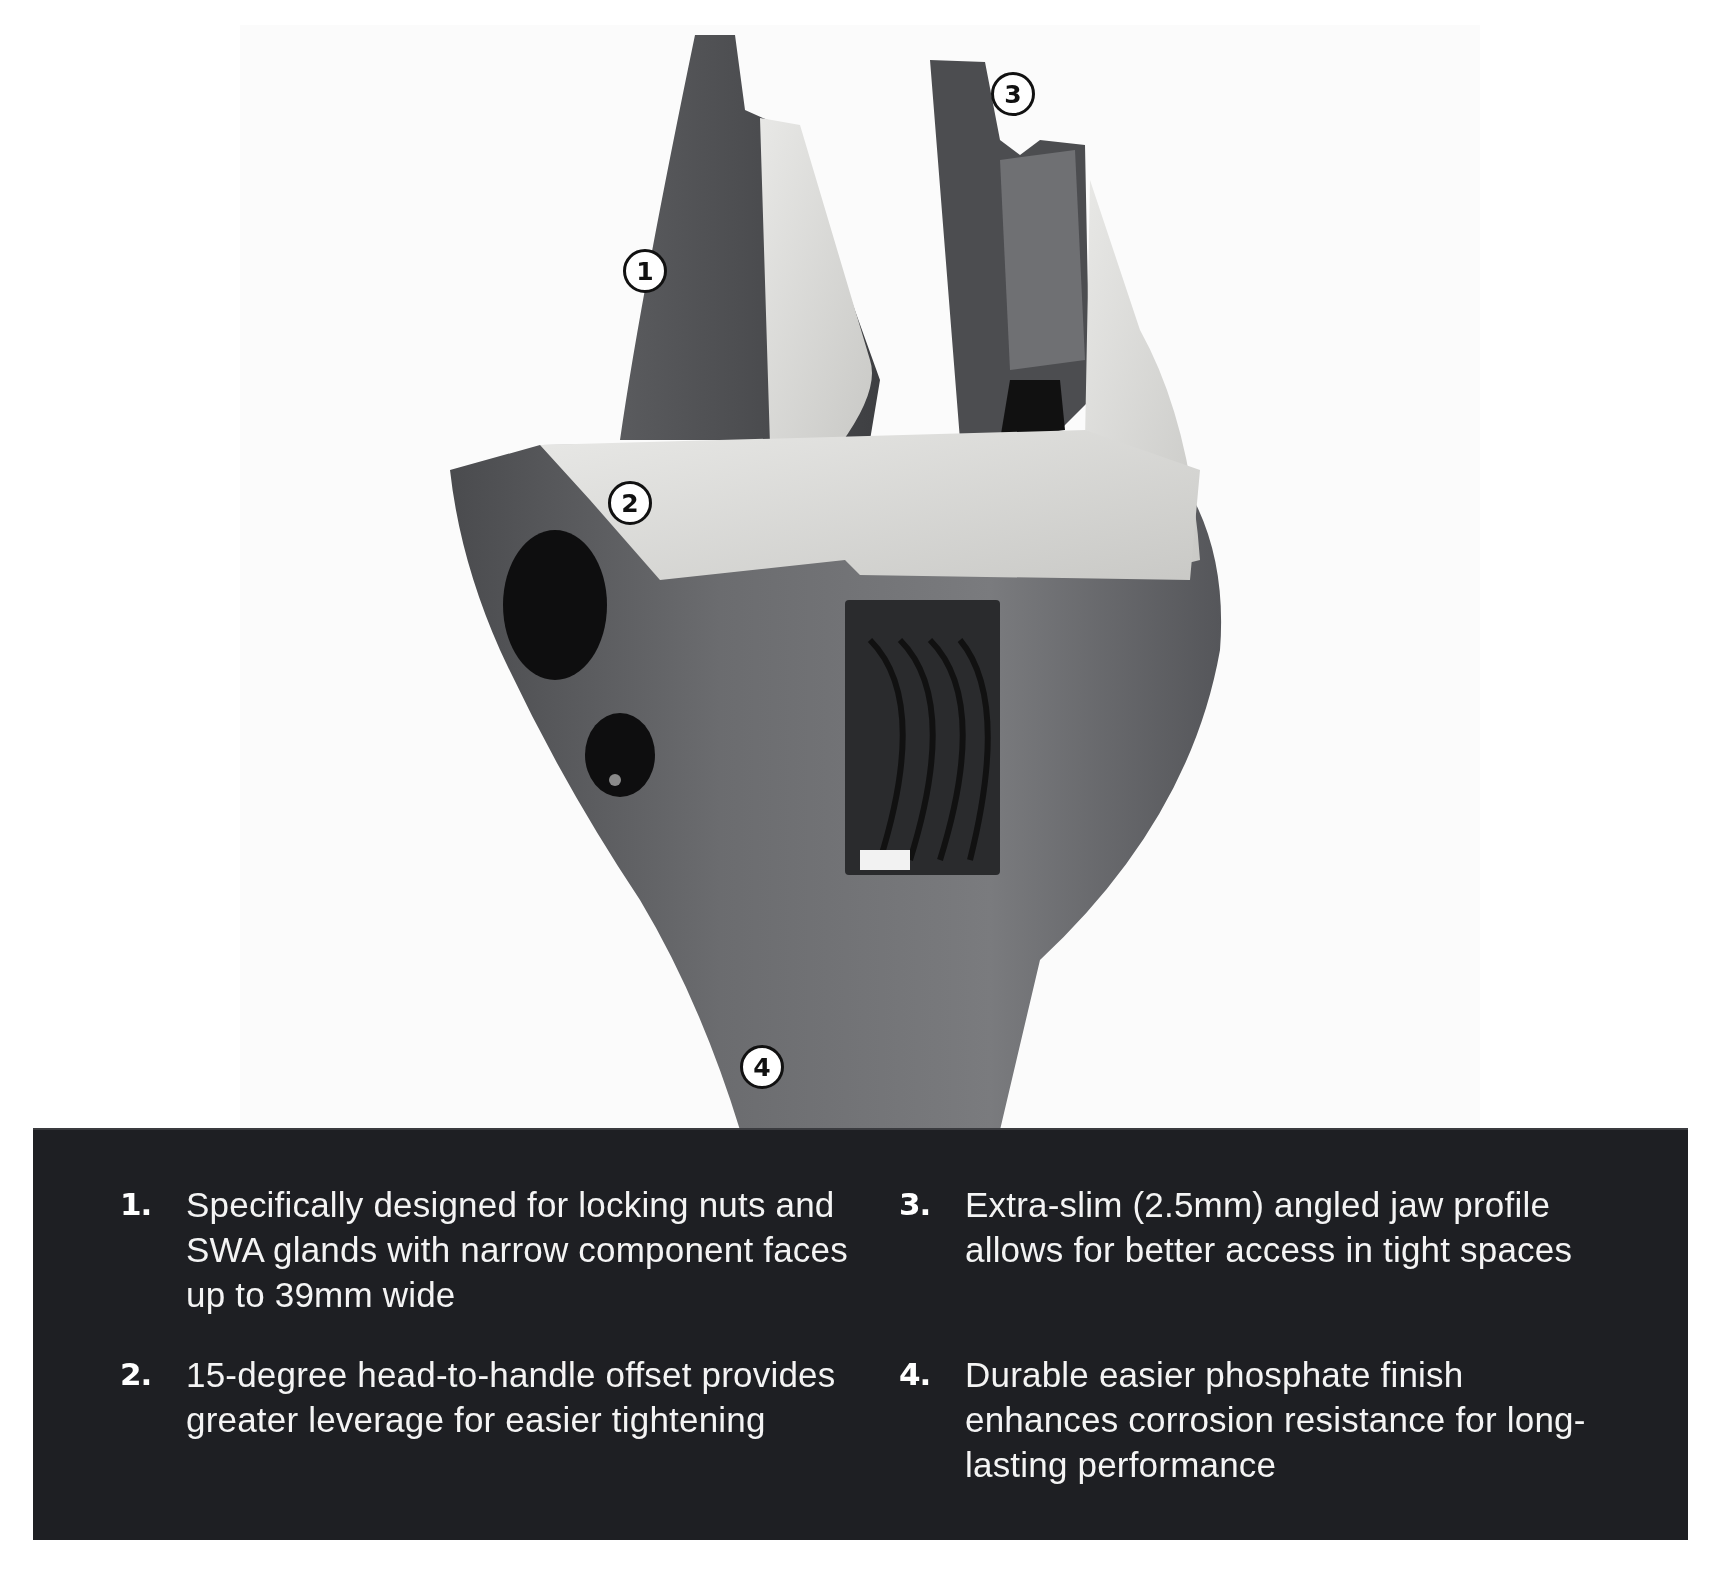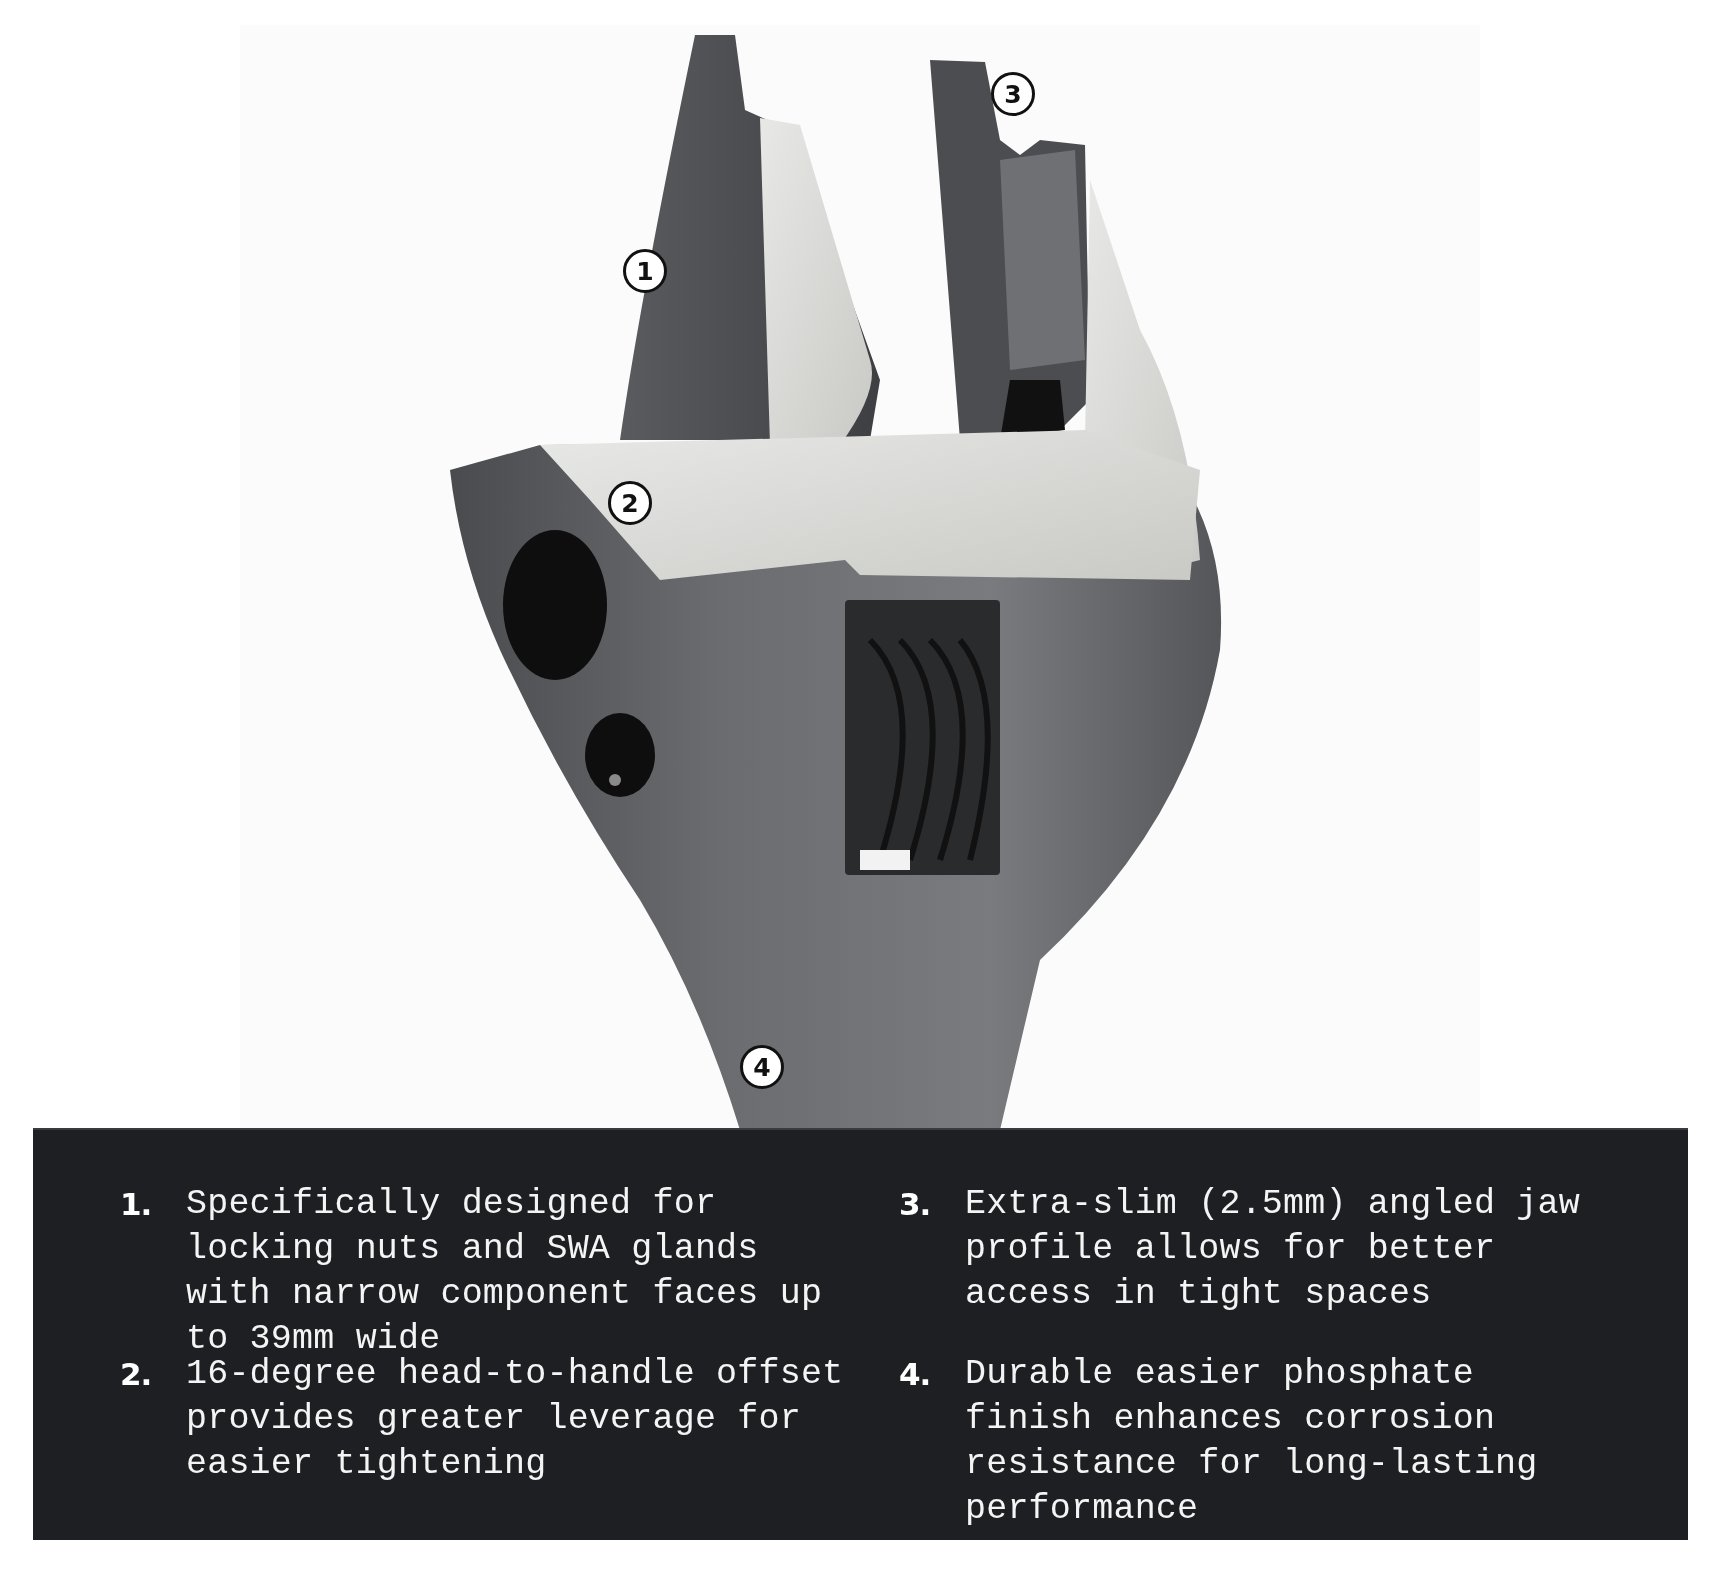--- a/index.html
+++ b/index.html
@@ -16,21 +16,21 @@
   .panel {
     position: absolute; left: 33px; top: 1128px; width: 1655px; height: 412px;
     background: #1e1f23; border-top: 2px solid #3a3b3f; box-sizing: border-box;
   }
   .feature { position: absolute; display: flex; color: #ffffff; }
   .feature .num {
     width: 66px; flex: none; font-family: "DejaVu Sans", sans-serif; font-weight: bold;
     font-size: 31px; line-height: 45px; letter-spacing: -1px;
   }
   .feature .text {
-    font-family: Liberation Mono, monospace; font-size: 35px; line-height: 45px;
+    font-family: Liberation Sans, sans-serif; font-size: 35px; line-height: 45px;
     color: #f4f4f4; letter-spacing: 0.2px;
   }
 </style>
 </head>
 <body>
 
 <div class="photo">
   <div class="photo-bg"></div>
   <svg width="1719" height="1130" viewBox="0 0 1719 1130">
     <defs>
@@ -92,21 +92,21 @@
   </div>
 </div>
 
 <div class="panel">
   <div class="feature" style="left:87px;top:52px;width:730px;">
     <div class="num">1.</div>
     <div class="text">Specifically designed for locking nuts and SWA glands with narrow component faces up to 39mm wide</div>
   </div>
   <div class="feature" style="left:87px;top:222px;width:730px;">
     <div class="num">2.</div>
-    <div class="text">16-degree head-to-handle offset provides greater leverage for easier tightening</div>
+    <div class="text">15-degree head-to-handle offset provides greater leverage for easier tightening</div>
   </div>
   <div class="feature" style="left:866px;top:52px;width:720px;">
     <div class="num">3.</div>
     <div class="text">Extra-slim (2.5mm) angled jaw profile allows for better access in tight spaces</div>
   </div>
   <div class="feature" style="left:866px;top:222px;width:720px;">
     <div class="num">4.</div>
     <div class="text">Durable easier phosphate finish enhances corrosion resistance for long-lasting performance</div>
   </div>
 </div>

